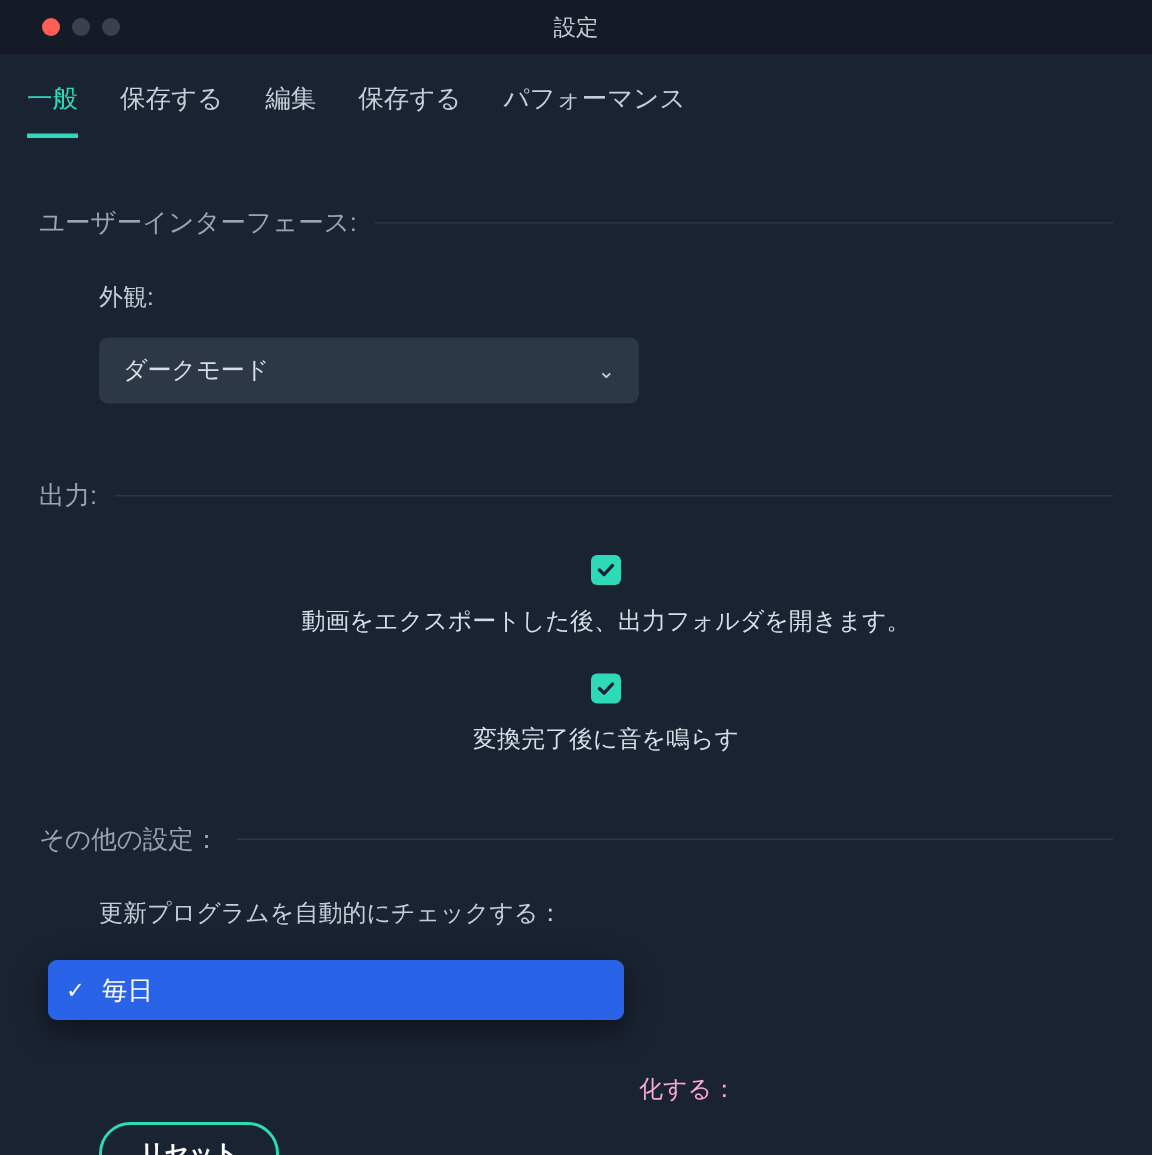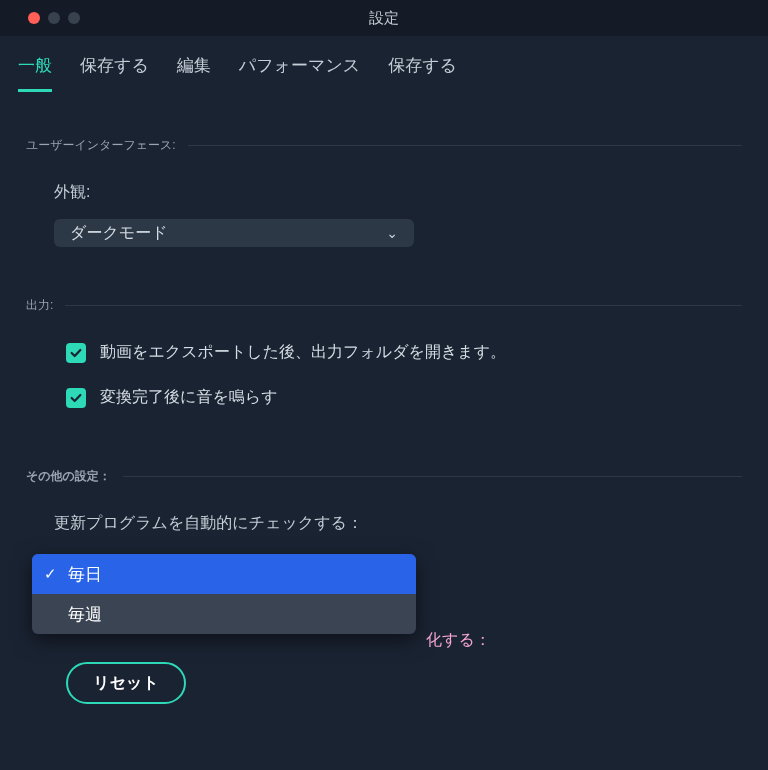--- a/index.html
+++ b/index.html
@@ -57,64 +57,65 @@
     .content {
       padding: 44px 26px 20px 26px;
     }
     .section-header {
       display: flex;
       align-items: center;
       gap: 12px;
       margin-bottom: 28px;
     }
     .section-label {
-      font-size: 12px;
+      font-size: 17px;
       color: #9aa5b2;
     }
     .section-line { flex: 1; height: 1px; background: #2d3846; }
-    .field-group { margin-left: 28px; margin-bottom: 50px; }
+    .field-group { margin-left: 40px; margin-bottom: 50px; }
     .field-label {
       font-size: 16px;
       color: #c5cdd6;
       margin-bottom: 16px;
     }
     .select {
       width: 360px;
-      height: 28px;
+      height: 44px;
       background: #2d3846;
       border-radius: 6px;
       display: flex;
       align-items: center;
       padding: 0 16px;
       justify-content: space-between;
       cursor: pointer;
       font-size: 16px;
       color: #d6dde5;
     }
     .chevron { font-size: 14px; color: #c5cdd6; }
     .check-row {
       display: flex;
       align-items: center;
       gap: 14px;
       margin-left: 40px;
       margin-bottom: 24px;
+      flex-direction: column;
     }
     .checkbox {
       width: 20px;
       height: 20px;
       background: #2ed9b8;
       border-radius: 4px;
       display: flex;
       align-items: center;
       justify-content: center;
       cursor: pointer;
     }
     .checkbox svg { width: 14px; height: 14px; }
     .check-label { font-size: 16px; color: #d6dde5; }
-    .other-section { margin-top: 60px; font-weight: bold; }
+    .other-section { margin-top: 44px; }
     .dropdown-container { position: relative; margin-left: 6px; margin-top: 20px; }
     .dropdown-menu {
       position: absolute;
       top: 0;
       left: 0;
       width: 384px;
       background: #3a4452;
       border-radius: 6px;
       box-shadow: 0 6px 20px rgba(0,0,0,0.5);
       overflow: hidden;
@@ -166,22 +167,22 @@
     <div class="traffic-light tl-min"></div>
     <div class="traffic-light tl-max"></div>
   </div>
   <div class="window-title">設定</div>
 </div>
 
 <div class="tabs">
   <div class="tab active">一般</div>
   <div class="tab">保存する</div>
   <div class="tab">編集</div>
+  <div class="tab">保存する</div>
   <div class="tab">パフォーマンス</div>
-  <div class="tab">保存する</div>
 </div>
 
 <div class="content">
 
   <div class="section-header">
     <div class="section-label">ユーザーインターフェース:</div>
     <div class="section-line"></div>
   </div>
   <div class="field-group">
     <div class="field-label">外観:</div>
@@ -221,22 +222,18 @@
   <div class="field-group" style="margin-bottom:0">
     <div class="field-label">更新プログラムを自動的にチェックする：</div>
   </div>
 
   <div class="dropdown-container">
     <div class="dropdown-menu">
       <div class="dropdown-item selected">
         <span class="dropdown-check">✓</span>
         <span>毎日</span>
       </div>
-      <div class="dropdown-item">
-        <span class="dropdown-check"></span>
-        <span>毎週</span>
-      </div>
     </div>
     <div class="partial-text">化する：</div>
     <button class="reset-button">リセット</button>
   </div>
 
 </div>
 
 </body></html>

